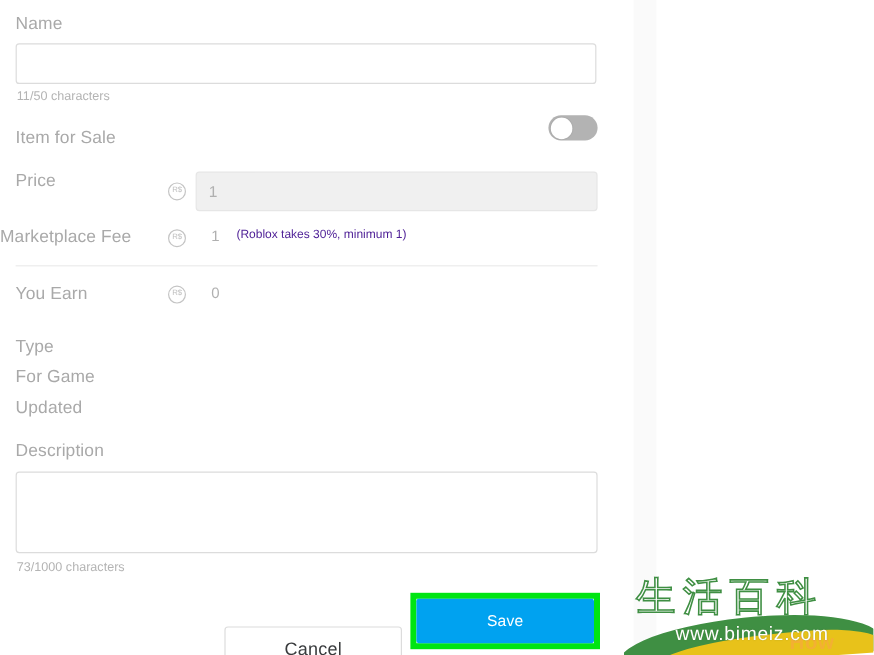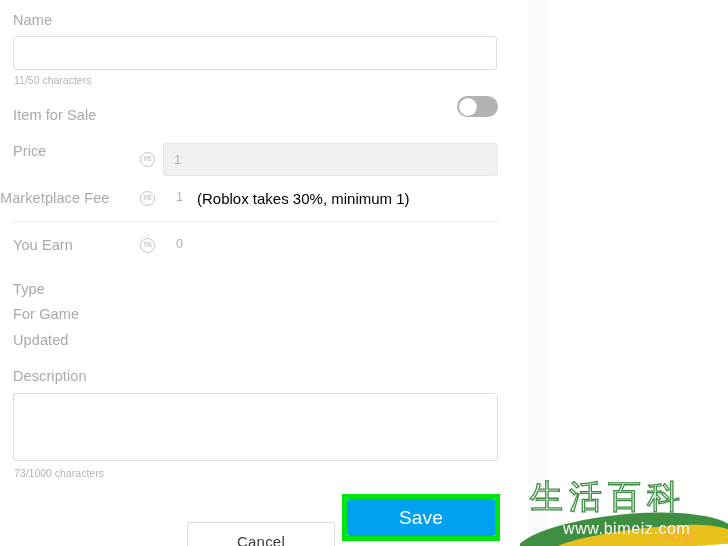--- a/index.html
+++ b/index.html
@@ -140,21 +140,21 @@
     font-size: 13px;
     color: #b0b0b0;
     padding: 0 10px;
     outline: none;
   }
 
   
   .lbl-fee   { position: absolute; left: 0;  top: 191px; }
   .rbx-fee   { position: absolute; left: 140px; top: 191px; }
   .val-fee   { position: absolute; left: 176px; top: 191px; color:#b0b0b0; font-size:12.5px; line-height:1; }
-  .note-fee  { position: absolute; left: 197px; top: 191px; color:#000000; font-size:15px; line-height:1; white-space:nowrap; }
+  .note-fee  { position: absolute; left: 197px; top: 191px; color:#4c1d95; font-size:10px; line-height:1; white-space:nowrap; }
 
   .divider {
     position: absolute;
     left: 13px; top: 221px;
     width: 485px;
     height: 1px;
     background: #ececec;
   }
 
   
@@ -216,21 +216,21 @@
   .btn-save {
     position: absolute;
     left: 347px; top: 499px;
     width: 148px;
     height: 37px;
     box-sizing: border-box;
     background: #00a2f0;
     border: none;
     border-radius: 2px;
     font-family: "Liberation Sans", sans-serif;
-    font-size: 19px;
+    font-size: 13px;
     color: #ffffff;
     cursor: pointer;
     letter-spacing: .2px;
   }
 
   
   .scrollbar-track {
     position: absolute;
     left: 528px; top: 0;
     width: 19px;

